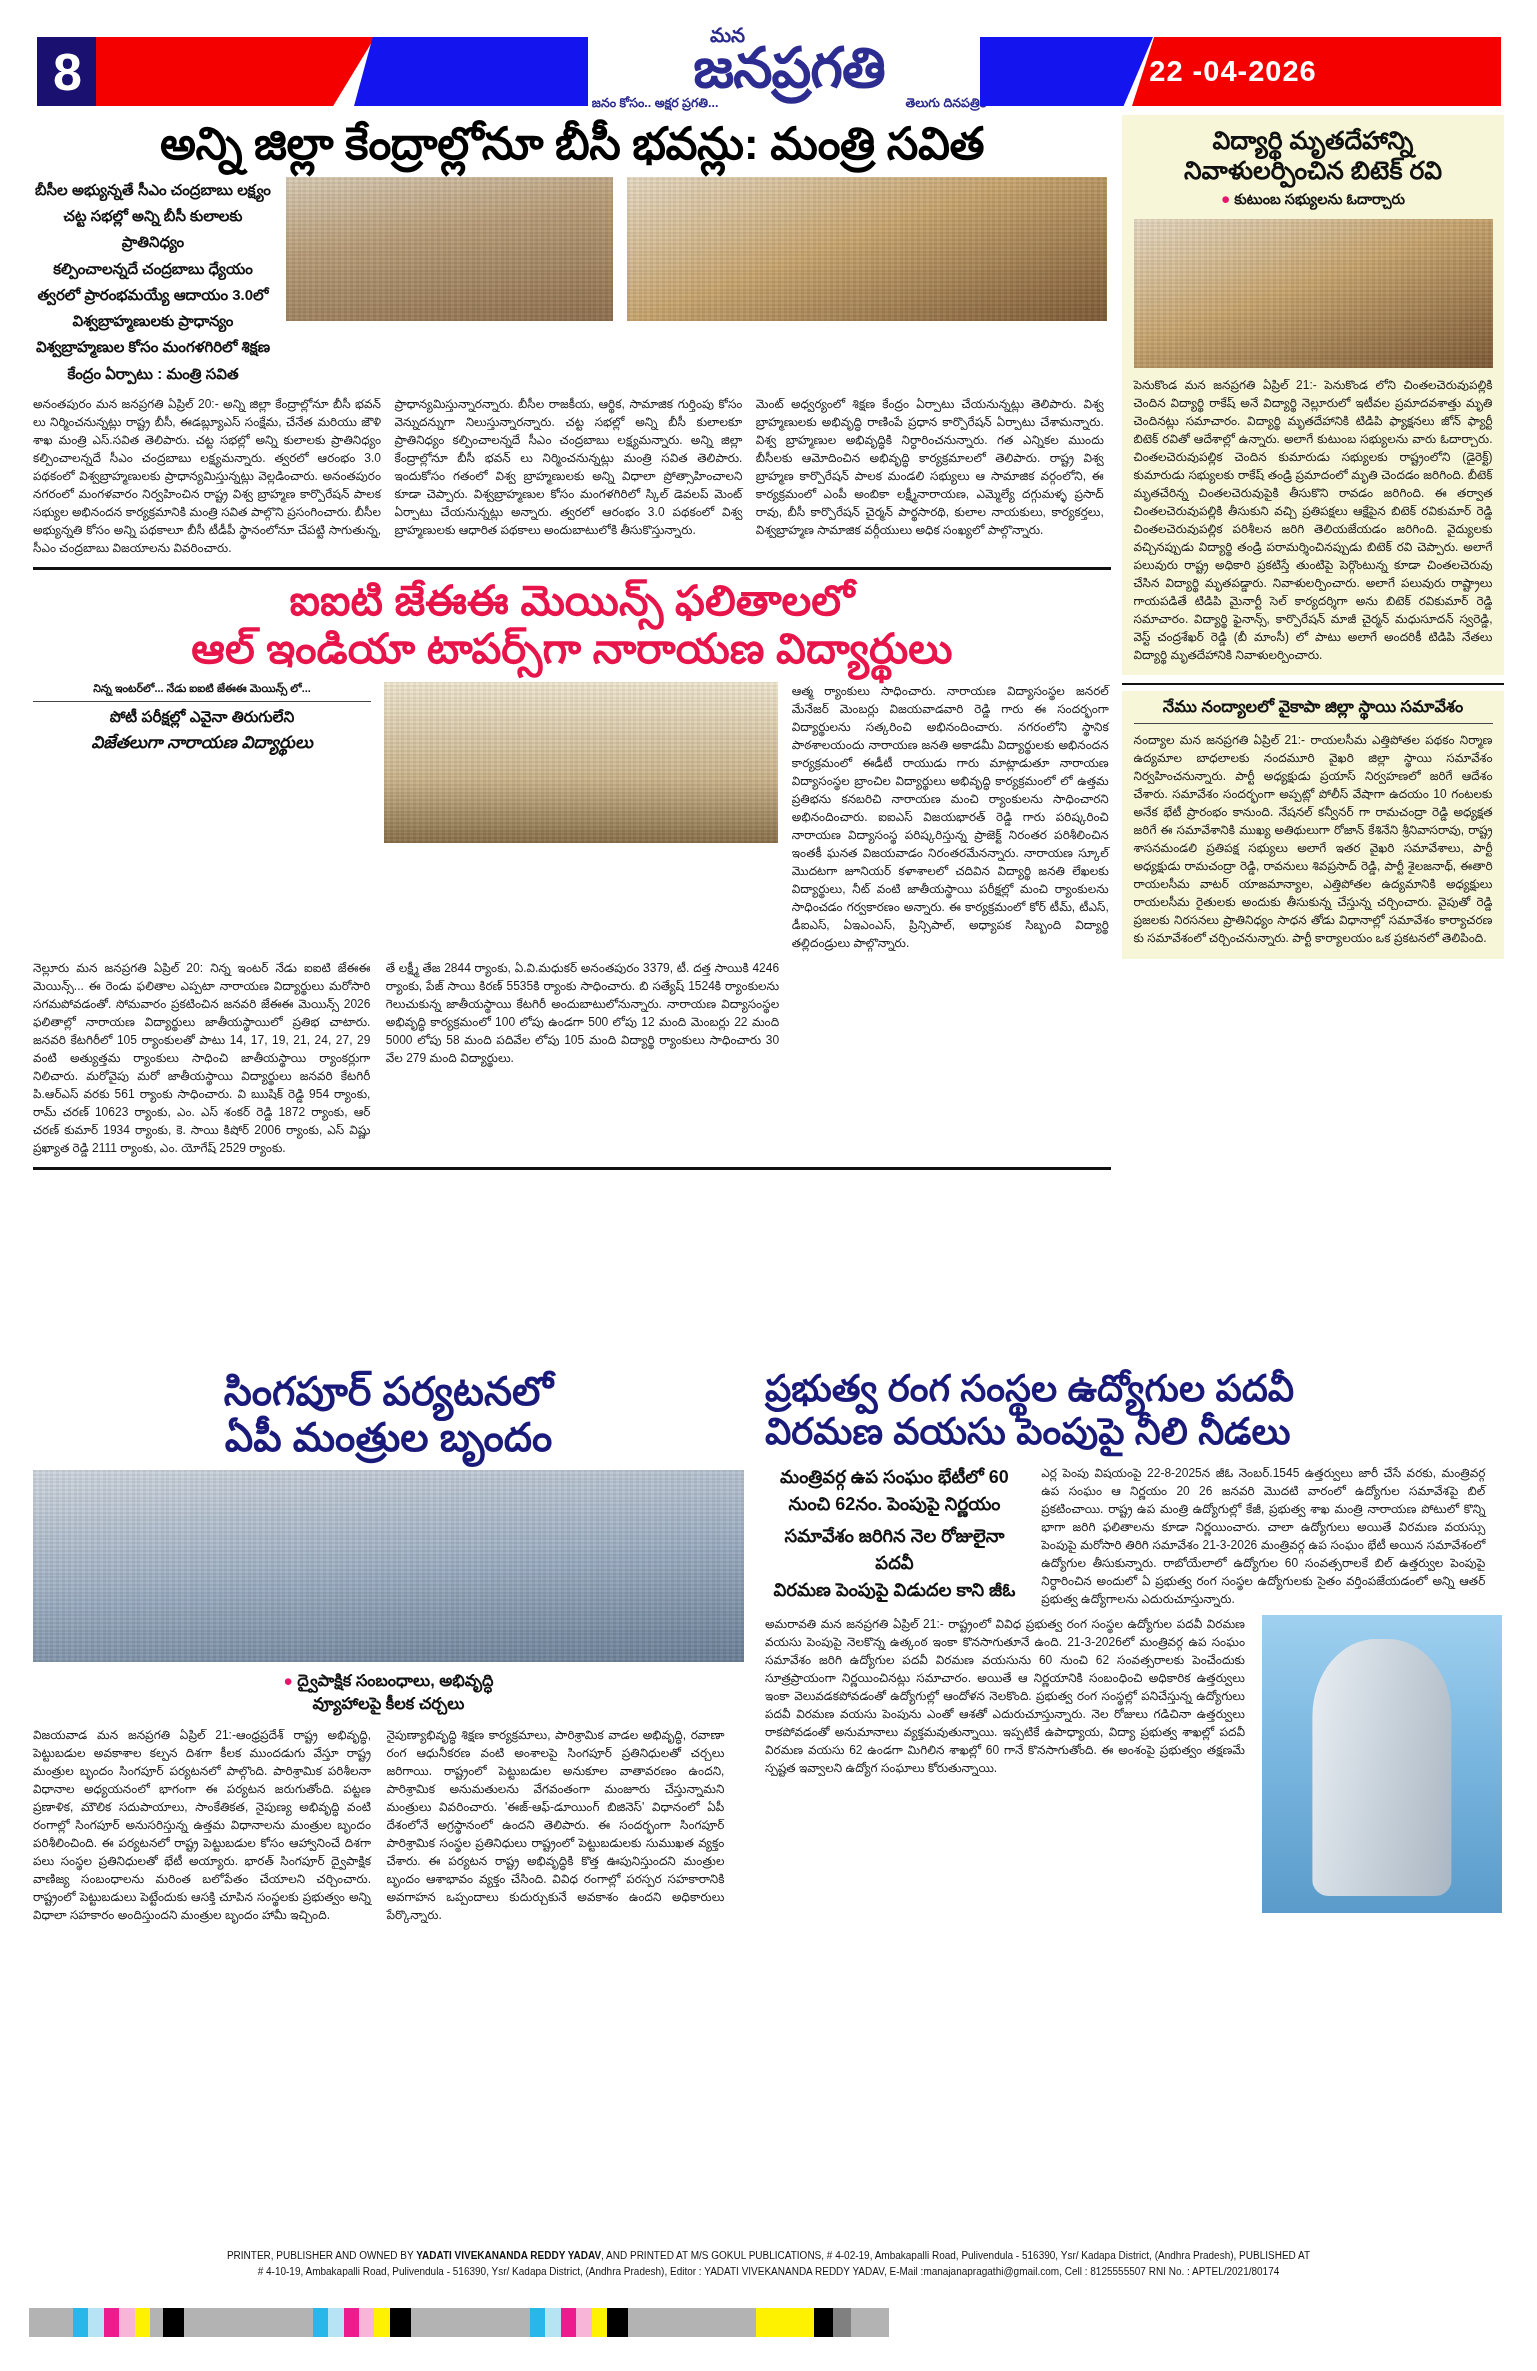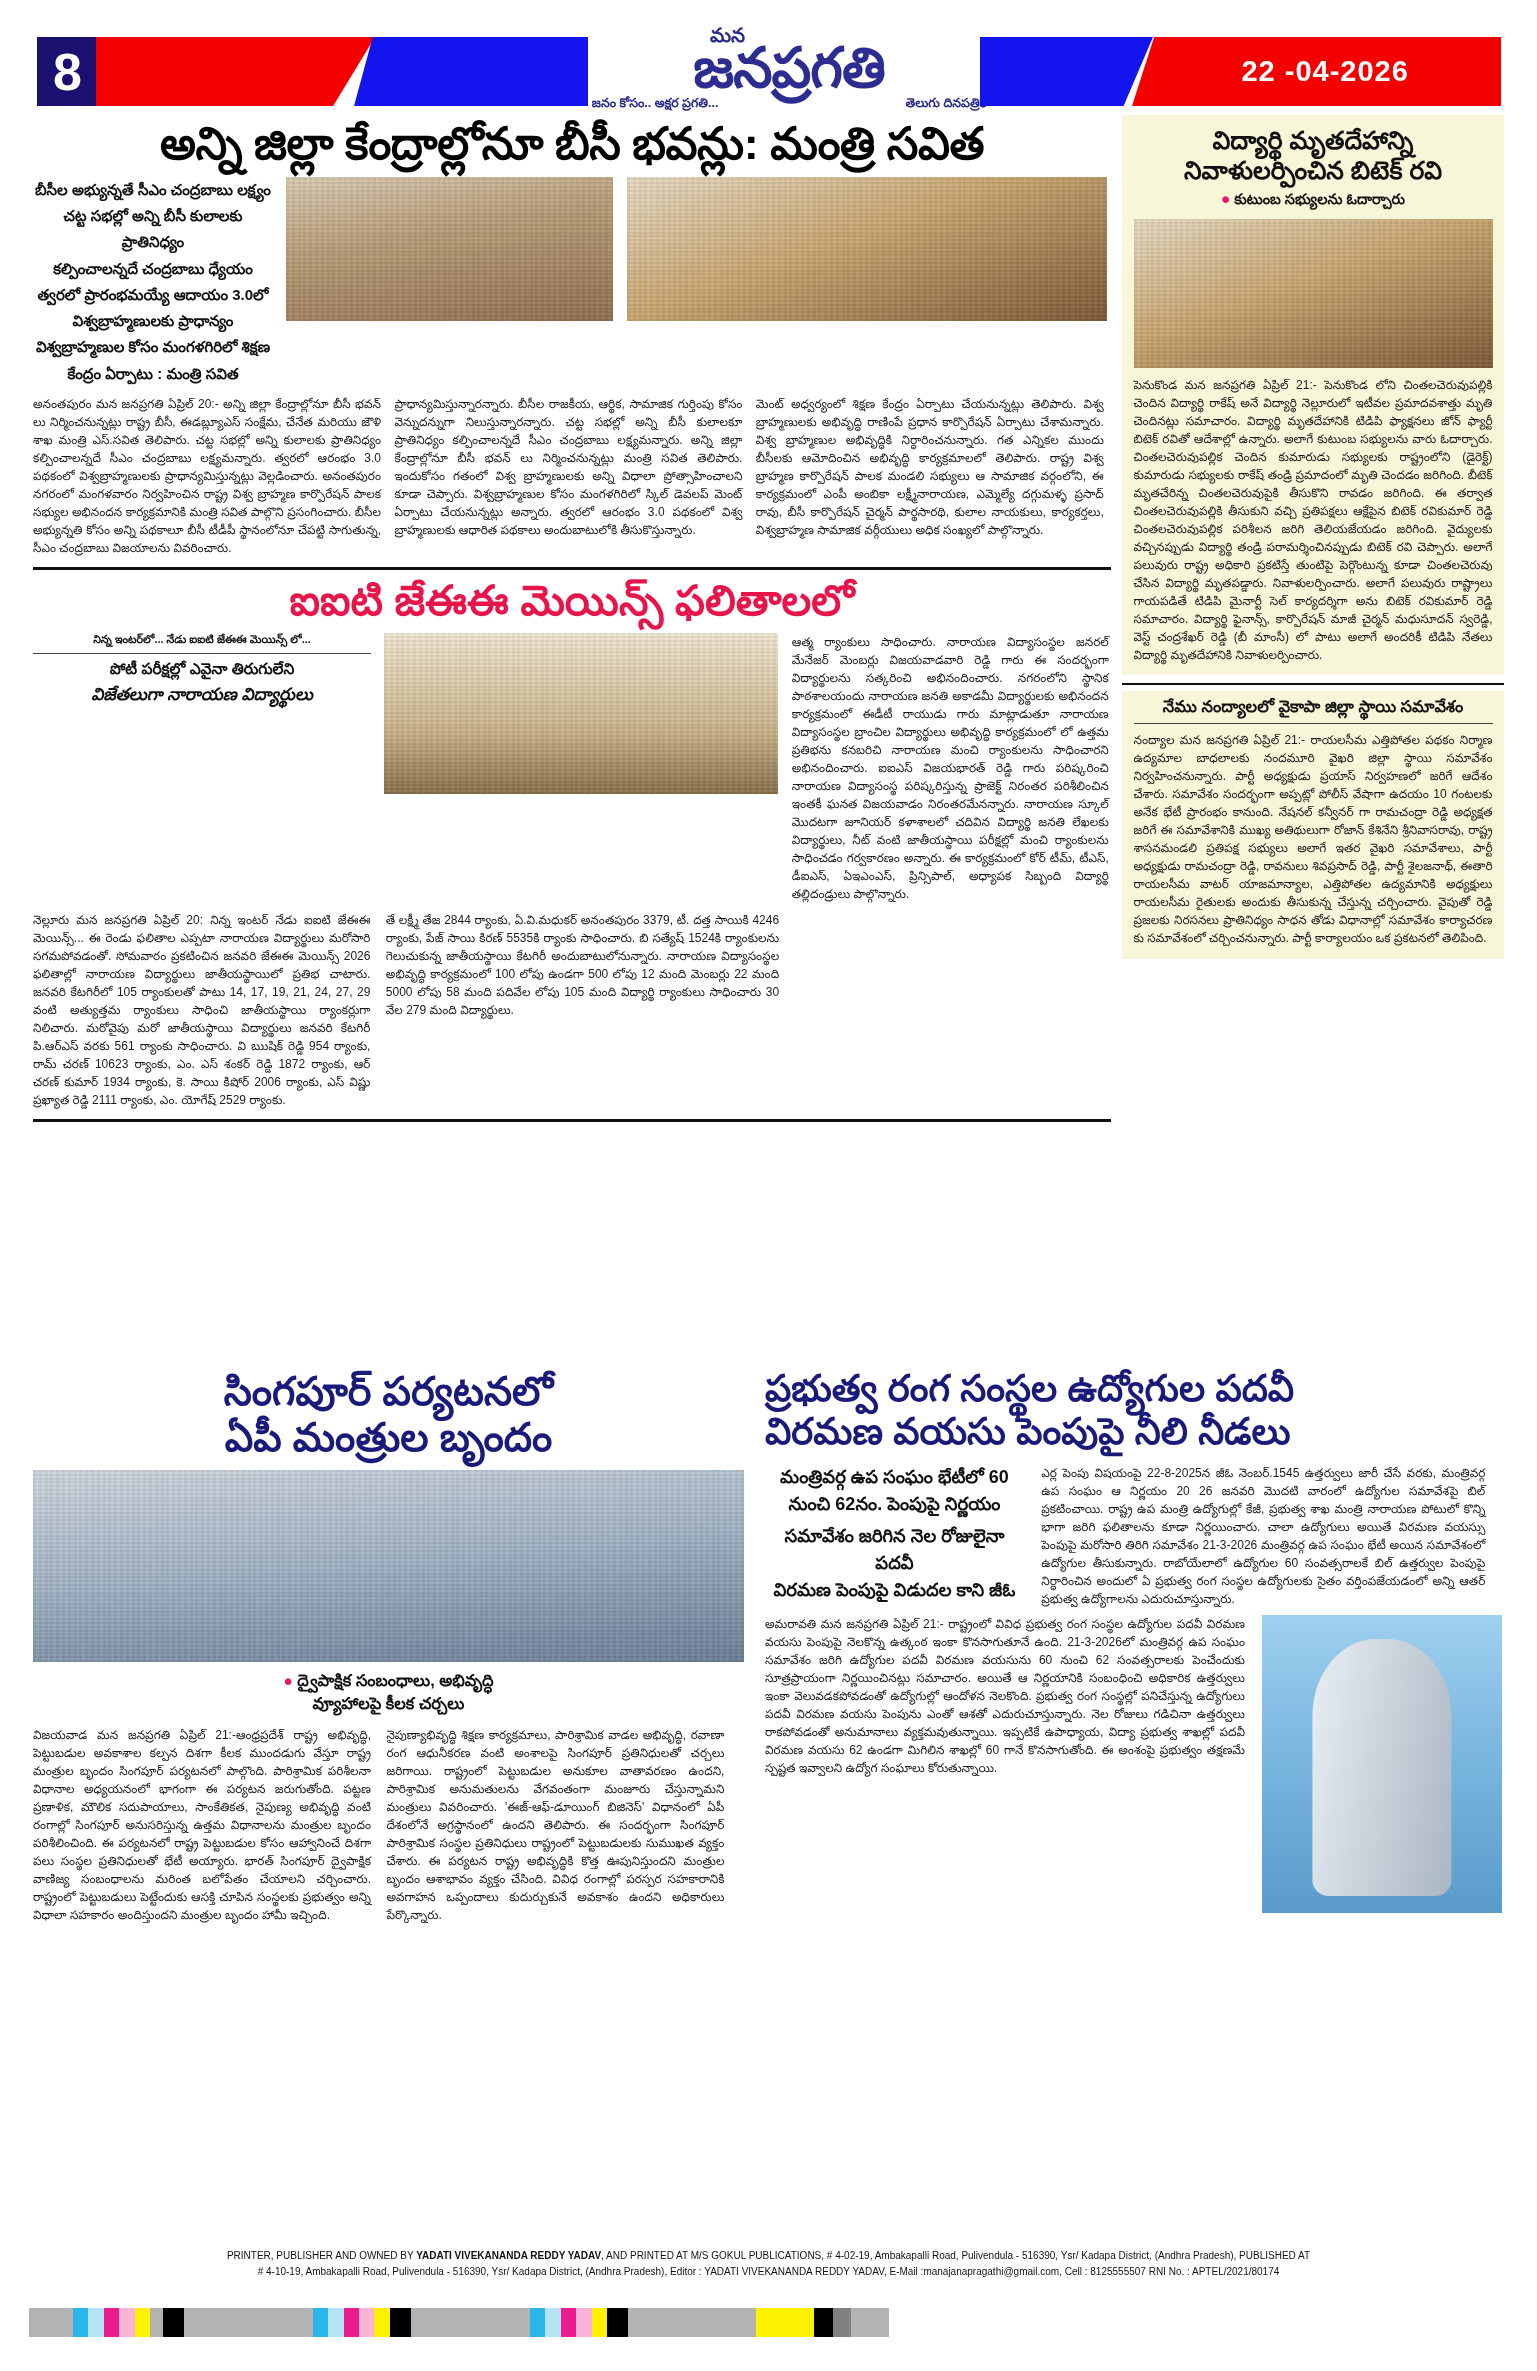--- a/index.html
+++ b/index.html
@@ -41,21 +41,21 @@
      font-size:12.5px; color:#2a2a8c; font-weight:bold; margin-top:1px; padding:0 3.8px; }
   .band-blue-right {
     position:absolute; left:980px; top:37px; width:173px; height:69px;
     background:#1414ee;
     clip-path: polygon(0 0, 100% 0, 83% 100%, 0% 100%);
   }
   .band-red-right {
     position:absolute; left:1132px; top:37px; width:369px; height:69px;
     background:#f50000;
     clip-path: polygon(6% 0, 100% 0, 100% 100%, 0% 100%);
-    display:flex; align-items:center; justify-content:center;
+    display:flex; align-items:center; 
   }
   .date-text { color:#fff; font-size:29px; font-weight:bold; letter-spacing:1px;
      padding-left:17.3px; }
 
   .page { position:absolute; top:115px; left:0; width:1537px; }
   .rule-thin { height:1px; background:#444; }
 
   
   .zoneA { position:absolute; left:33px; top:0px; width:1078px; }
   .zoneB { position:absolute; left:1122px; top:0px; width:382px; }
@@ -177,20 +177,21 @@
       <div class="body-col" style="width:348px;">అనంతపురం మన జనప్రగతి ఏప్రిల్ 20:- అన్ని జిల్లా కేంద్రాల్లోనూ బీసీ భవన్ లు నిర్మించనున్నట్లు రాష్ట్ర బీసీ, ఈడబ్ల్యూఎస్ సంక్షేమ, చేనేత మరియు జౌళి శాఖ మంత్రి ఎస్.సవిత తెలిపారు. చట్ట సభల్లో అన్ని కులాలకు ప్రాతినిధ్యం కల్పించాలన్నదే సీఎం చంద్రబాబు లక్ష్యమన్నారు. త్వరలో ఆరంభం 3.0 పథకంలో విశ్వబ్రాహ్మణులకు ప్రాధాన్యమిస్తున్నట్లు వెల్లడించారు. అనంతపురం నగరంలో మంగళవారం నిర్వహించిన రాష్ట్ర విశ్వ బ్రాహ్మణ కార్పొరేషన్ పాలక సభ్యుల అభినందన కార్యక్రమానికి మంత్రి సవిత పాల్గొని ప్రసంగించారు. బీసీల అభ్యున్నతి కోసం అన్ని పథకాలూ బీసీ టీడీపీ స్థానంలోనూ చేపట్టి సాగుతున్న, సీఎం చంద్రబాబు విజయాలను వివరించారు.</div>
       <div class="body-col" style="width:348px;">ప్రాధాన్యమిస్తున్నారన్నారు. బీసీల రాజకీయ, ఆర్థిక, సామాజిక గుర్తింపు కోసం వెన్నుదన్నుగా నిలుస్తున్నారన్నారు. చట్ట సభల్లో అన్ని బీసీ కులాలకూ ప్రాతినిధ్యం కల్పించాలన్నదే సీఎం చంద్రబాబు లక్ష్యమన్నారు. అన్ని జిల్లా కేంద్రాల్లోనూ బీసీ భవన్ లు నిర్మించనున్నట్లు మంత్రి సవిత తెలిపారు. ఇందుకోసం గతంలో విశ్వ బ్రాహ్మణులకు అన్ని విధాలా ప్రోత్సాహించాలని కూడా చెప్పారు. విశ్వబ్రాహ్మణుల కోసం మంగళగిరిలో స్కిల్ డెవలప్ మెంట్ ఏర్పాటు చేయనున్నట్లు అన్నారు. త్వరలో ఆరంభం 3.0 పథకంలో విశ్వ బ్రాహ్మణులకు ఆధారిత పథకాలు అందుబాటులోకి తీసుకొస్తున్నారు.</div>
       <div class="body-col" style="width:348px;">మెంట్ అధ్వర్యంలో శిక్షణ కేంద్రం ఏర్పాటు చేయనున్నట్లు తెలిపారు. విశ్వ బ్రాహ్మణులకు అభివృద్ధి రాణింపే ప్రధాన కార్పొరేషన్ ఏర్పాటు చేశామన్నారు. విశ్వ బ్రాహ్మణుల అభివృద్ధికి నిర్ధారించనున్నారు. గత ఎన్నికల ముందు బీసీలకు ఆమోదించిన అభివృద్ధి కార్యక్రమాలలో తెలిపారు. రాష్ట్ర విశ్వ బ్రాహ్మణ కార్పొరేషన్ పాలక మండలి సభ్యులు ఆ సామాజిక వర్గంలోని, ఈ కార్యక్రమంలో ఎంపీ అంబికా లక్ష్మీనారాయణ, ఎమ్మెల్యే దగ్గుమళ్ళ ప్రసాద్ రావు, బీసీ కార్పొరేషన్ చైర్మన్ పార్థసారథి, కులాల నాయకులు, కార్యకర్తలు, విశ్వబ్రాహ్మణ సామాజిక వర్గీయులు అధిక సంఖ్యలో పాల్గొన్నారు.</div>
     </div>
   </div>
 
   <div class="divider-h"></div>
 
   <div>
     <div class="hl-red">ఐఐటి జేఈఈ మెయిన్స్ ఫలితాలలో</div>
+    <div class="hl-red" style="margin-top:1.9px;">ఆల్ ఇండియా టాపర్స్‌గా నారాయణ విద్యార్థులు</div>
 
     <div style="display:flex; gap:13.4px; align-items:flex-start; margin-top:9.6px;">
       <div style="width:338px;">
         <div style="font-size:11px; font-weight:bold; text-align:center;">నిన్న ఇంటర్‌లో... నేడు ఐఐటి జేఈఈ మెయిన్స్ లో...</div>
         <div class="rule-thin" style="margin:4.8px 0 5.8px;"></div>
         <div style="font-size:15.4px; font-weight:bold; text-align:center;">పోటీ పరీక్షల్లో ఎవైనా తిరుగులేని</div>
         <div style="font-size:17px; font-weight:bold; text-align:center; margin-top:3.8px;font-style:italic;">విజేతలుగా నారాయణ విద్యార్థులు</div>
       </div>
       <div class="photo ph-d grain" style="width:394px; height:161px;"></div>
       <div class="body-col" style="width:317px;">ఆత్మ ర్యాంకులు సాధించారు. నారాయణ విద్యాసంస్థల జనరల్ మేనేజర్ మెంబర్లు విజయవాడవారి రెడ్డి గారు ఈ సందర్భంగా విద్యార్థులను సత్కరించి అభినందించారు. నగరంలోని స్థానిక పాఠశాలయందు నారాయణ జనతి అకాడమీ విద్యార్థులకు అభినందన కార్యక్రమంలో ఈడీటీ రాయుడు గారు మాట్లాడుతూ నారాయణ విద్యాసంస్థల బ్రాంచిల విద్యార్థులు అభివృద్ధి కార్యక్రమంలో లో ఉత్తమ ప్రతిభను కనబరిచి నారాయణ మంచి ర్యాంకులను సాధించారని అభినందించారు. ఐఐఎస్ విజయభారత్ రెడ్డి గారు పరిష్కరించి నారాయణ విద్యాసంస్థ పరిష్కరిస్తున్న ప్రాజెక్ట్ నిరంతర పరిశీలించిన ఇంతకీ ఘనత విజయవాడం నిరంతరమేనన్నారు. నారాయణ స్కూల్ మొదటగా జూనియర్ కళాశాలలో చదివిన విద్యార్థి జనతి లేఖలకు విద్యార్థులు, నీట్ వంటి జాతీయస్థాయి పరీక్షల్లో మంచి ర్యాంకులను సాధించడం గర్వకారణం అన్నారు. ఈ కార్యక్రమంలో కోర్ టీమ్, టీఎస్, డీఐఎస్, ఏఇఎంఎస్, ప్రిన్సిపాల్, అధ్యాపక సిబ్బంది విద్యార్థి తల్లిదండ్రులు పాల్గొన్నారు.</div>

